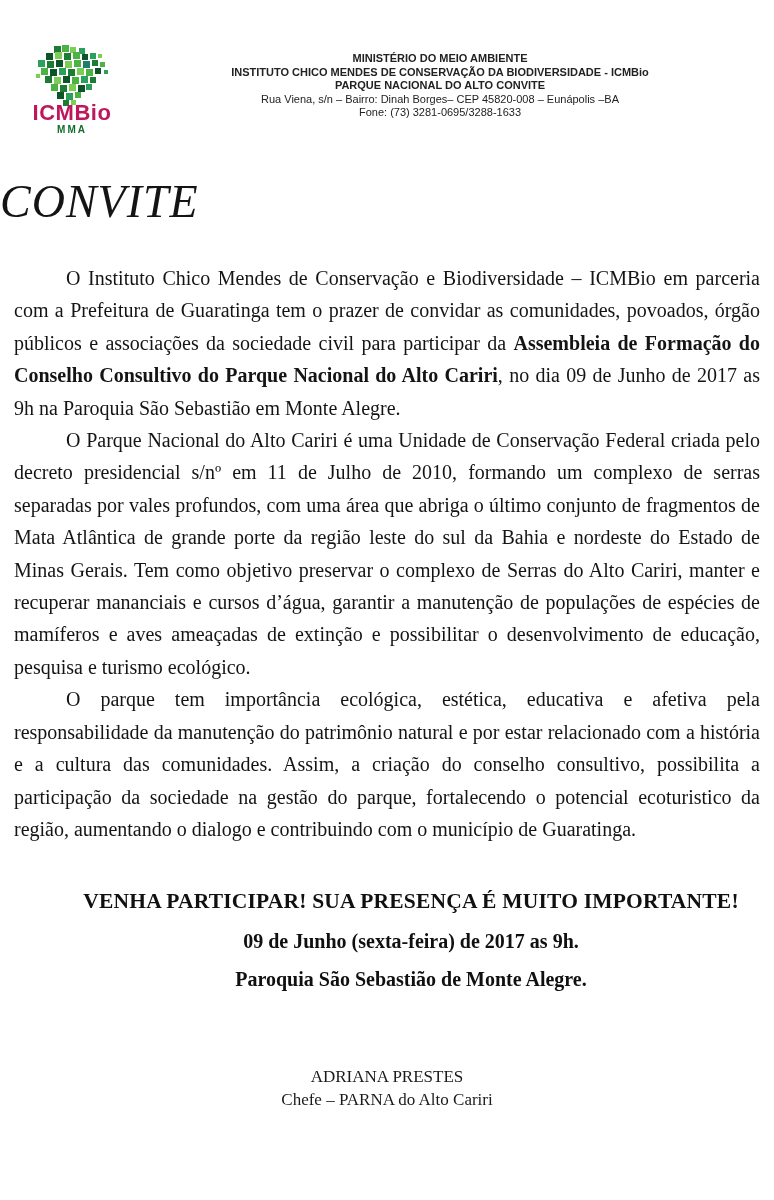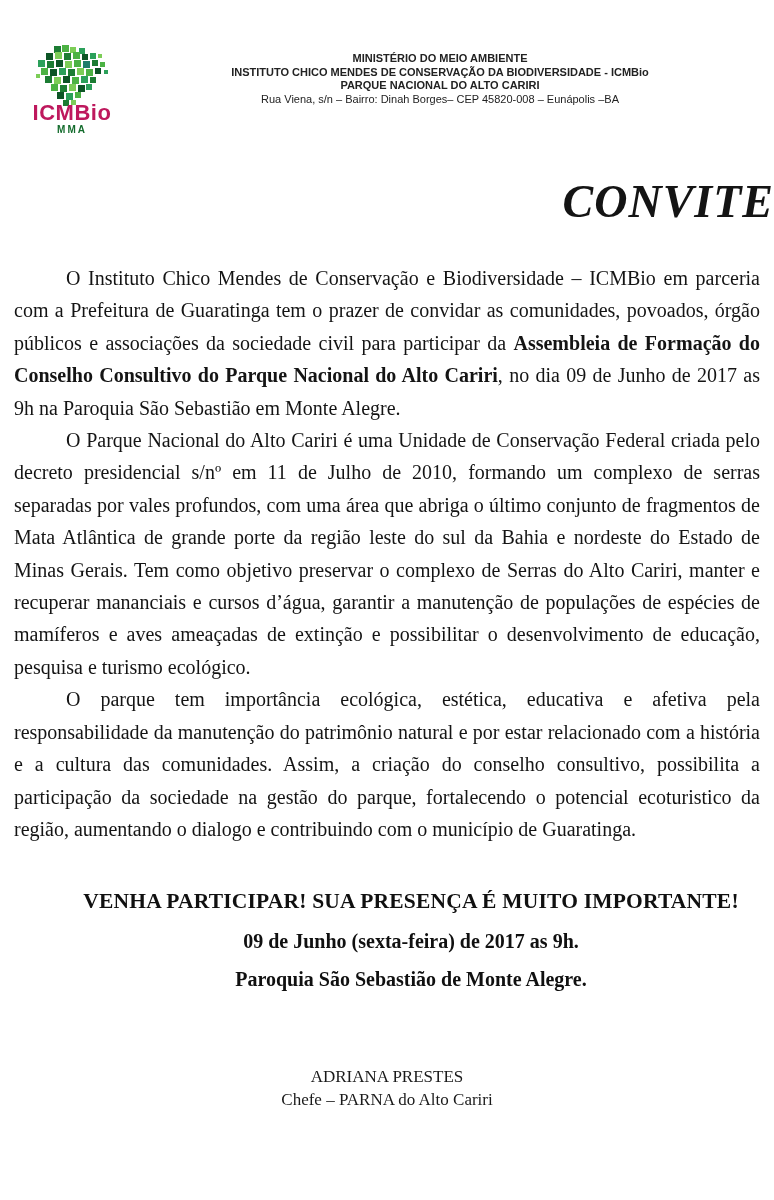--- a/index.html
+++ b/index.html
@@ -22,21 +22,21 @@
   .org-line{font-weight:bold;}
   .addr-line{font-weight:normal;}
   .logo-guara{width:146px;flex:0 0 auto;text-align:center;padding-top:12px;}
   .guara-word-row{position:relative;display:inline-block;margin-top:-10px;}
   .guara-word{font-family:"Liberation Sans", sans-serif;font-weight:bold;
     font-size:23px;color:#1c2a6e;letter-spacing:-0.5px;line-height:1;}
   .guara-pref{position:absolute;top:-5px;right:-2px;font-family:"Liberation Sans", sans-serif;
     font-size:6px;color:#d62828;font-weight:bold;white-space:nowrap;}
   .guara-tag-rule{height:2px;background:#d62828;width:108px;margin:2px auto 0;border-radius:1px;opacity:.85;}
   
-  .title{margin:40px 0 0;text-align:right;font-style:italic;font-weight:bold;
+  .title{margin:40px 0 0;text-align:left;font-style:italic;font-weight:normal;
     font-size:46px;letter-spacing:1px;color:#141414;font-family:"Liberation Serif", serif;}
   
   .body{margin:34px 14px 0;font-size:20px;line-height:32.4px;text-align:justify;color:#141414;}
   .para{margin:0;text-indent:52px;}
   .para-small-indent{text-indent:22px;}
   .para strong{font-weight:bold;}
   
   .cta{margin-top:44px;text-align:center;color:#101010;padding-left:48px;}
   .cta-main{margin:0;font-weight:bold;font-size:21.5px;letter-spacing:.2px;}
   .cta-date{margin:16px 0 0;font-weight:bold;font-size:20px;}
@@ -102,22 +102,23 @@
           <rect x="47" y="56" width="5" height="5" fill="#7ccd57"></rect>
         </g>
       </svg>
       <div class="icmbio-word">ICMBio</div>
       <div class="icmbio-sub">MMA</div>
     </div>
 
     <div class="header-center">
       <div class="org-line">MINISTÉRIO DO MEIO AMBIENTE</div>
       <div class="org-line">INSTITUTO CHICO MENDES DE CONSERVAÇÃO DA BIODIVERSIDADE - ICMBio</div>
-      <div class="org-line">PARQUE NACIONAL DO ALTO CARIRI</div>
+      <div class="org-line">PARQUE NACIONAL DO ALTO CONVITE</div>
       <div class="addr-line">Rua Viena, s/n – Bairro: Dinah Borges– CEP 45820-008 – Eunápolis –BA</div>
+      <div class="addr-line">Fone: (73) 3281-0695/3288-1633</div>
     </div>
 
   </header>
 
   <h1 class="title">CONVITE</h1>
 
   <main class="body">
     <p class="para"><span>O Instituto Chico Mendes de Conservação e Biodiversidade – ICMBio em parceria com a Prefeitura de Guaratinga tem o prazer de convidar as comunidades, povoados, órgão públicos e associações da sociedade civil para participar da </span><strong>Assembleia de Formação do Conselho Consultivo do Parque Nacional do Alto Cariri</strong><span>, no dia 09 de Junho de 2017 as 9h na Paroquia São Sebastião em Monte Alegre.</span></p>
     <p class="para">O Parque Nacional do Alto Cariri é uma Unidade de Conservação Federal criada pelo decreto presidencial s/nº em 11 de Julho de 2010, formando um complexo de serras separadas por vales profundos, com uma área que abriga o último conjunto de fragmentos de Mata Atlântica de grande porte da região leste do sul da Bahia e nordeste do Estado de Minas Gerais. Tem como objetivo preservar o complexo de Serras do Alto Cariri, manter e recuperar mananciais e cursos d’água, garantir a manutenção de populações de espécies de mamíferos e aves ameaçadas de extinção e possibilitar o desenvolvimento de educação, pesquisa e turismo ecológico.</p>
     <p class="para">O parque tem importância ecológica, estética, educativa e afetiva pela responsabilidade da manutenção do patrimônio natural e por estar relacionado com a história e a cultura das comunidades. Assim, a criação do conselho consultivo, possibilita a participação da sociedade na gestão do parque, fortalecendo o potencial ecoturistico da região, aumentando o dialogo e contribuindo com o município de Guaratinga.</p>

